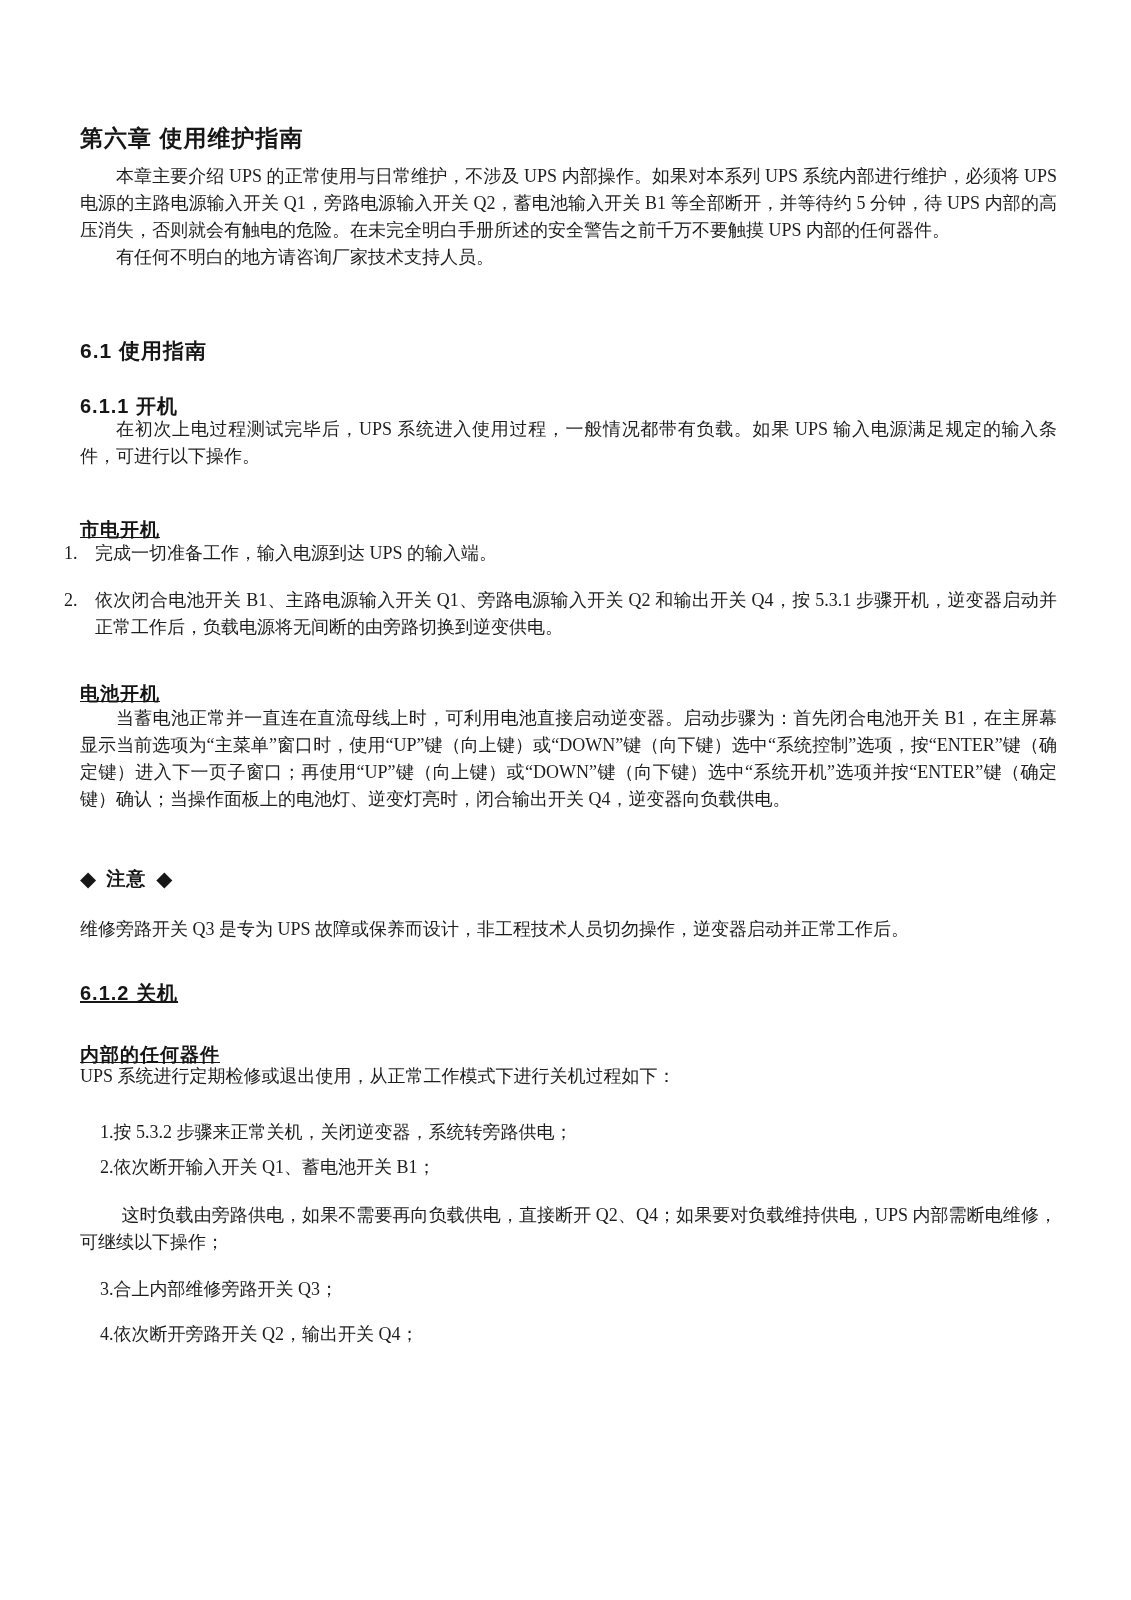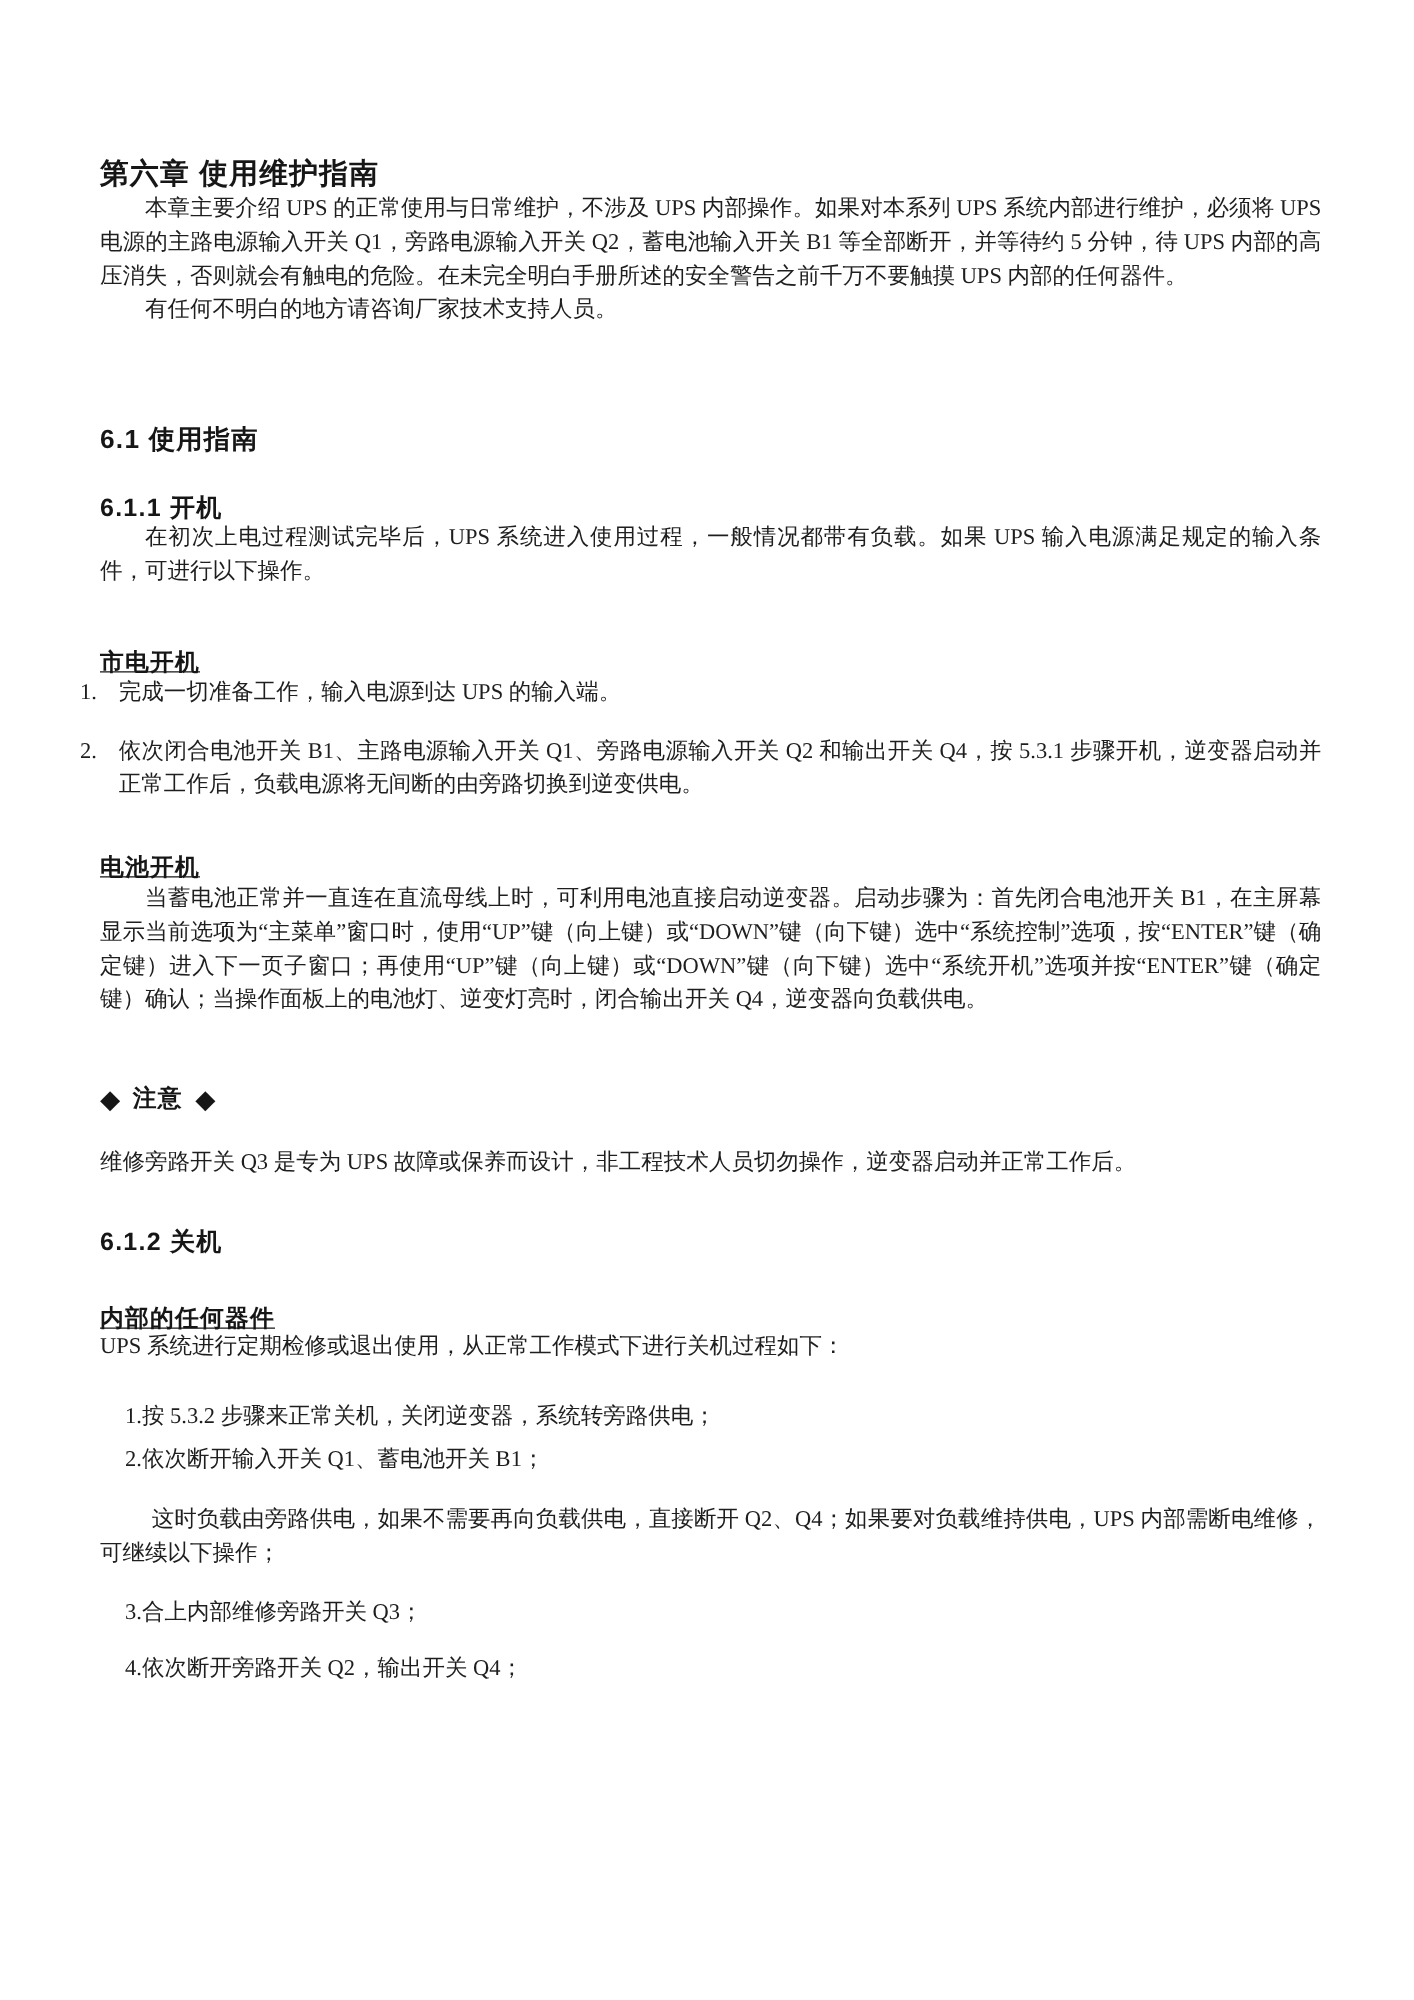--- a/index.html
+++ b/index.html
@@ -57,21 +57,21 @@
     font-size: 17px;
   }
 </style>
 </head>
 <body>
 
 <div class="page">
 
   <h1 class="blk h-sans chapter-title" style="top:108px;">第六章 使用维护指南</h1>
 
-  <div class="blk body-text" style="top:153px;">
+  <div class="blk body-text" style="top:163px;">
     <p class="indent-2">本章主要介绍 UPS 的正常使用与日常维护，不涉及 UPS 内部操作。如果对本系列 UPS 系统内部进行维护，必须将 UPS 电源的主路电源输入开关 Q1，旁路电源输入开关 Q2，蓄电池输入开关 B1 等全部断开，并等待约 5 分钟，待 UPS 内部的高压消失，否则就会有触电的危险。在未完全明白手册所述的安全警告之前千万不要触摸 UPS 内部的任何器件。</p>
     <p class="indent-2">有任何不明白的地方请咨询厂家技术支持人员。</p>
   </div>
 
   <h2 class="blk h-sans h2" style="top:320px;">6.1 使用指南</h2>
 
   <h3 class="blk h-sans h3" style="top:373px;">6.1.1 开机</h3>
 
   <p class="blk body-text indent-2" style="top:416px;">在初次上电过程测试完毕后，UPS 系统进入使用过程，一般情况都带有负载。如果 UPS 输入电源满足规定的输入条件，可进行以下操作。</p>
 
@@ -93,21 +93,21 @@
   <p class="blk body-text indent-2" style="top:705px;">当蓄电池正常并一直连在直流母线上时，可利用电池直接启动逆变器。启动步骤为：首先闭合电池开关 B1，在主屏幕显示当前选项为“主菜单”窗口时，使用“UP”键（向上键）或“DOWN”键（向下键）选中“系统控制”选项，按“ENTER”键（确定键）进入下一页子窗口；再使用“UP”键（向上键）或“DOWN”键（向下键）选中“系统开机”选项并按“ENTER”键（确定键）确认；当操作面板上的电池灯、逆变灯亮时，闭合输出开关 Q4，逆变器向负载供电。</p>
 
   <div class="blk h-sans notice-head" style="top:866px;">
     <span class="diamond">◆</span>
     <span>注意</span>
     <span class="diamond">◆</span>
   </div>
 
   <p class="blk body-text" style="top:916px;">维修旁路开关 Q3 是专为 UPS 故障或保养而设计，非工程技术人员切勿操作，逆变器启动并正常工作后。</p>
 
-  <h3 class="blk h-sans h3" style="top:960px;">6.1.2 关机</h3>
+  <h3 class="blk h-sans h3" style="top:960px;text-decoration:underline;">6.1.2 关机</h3>
 
   <h4 class="blk h-sans h4" style="top:1017px;">内部的任何器件</h4>
 
   <p class="blk body-text" style="top:1063px;">UPS 系统进行定期检修或退出使用，从正常工作模式下进行关机过程如下：</p>
 
   <p class="blk body-text step-item" style="top:1119px;">1.按 5.3.2 步骤来正常关机，关闭逆变器，系统转旁路供电；</p>
 
   <p class="blk body-text step-item" style="top:1154px;font-family:Liberation Serif, serif;">2.依次断开输入开关 Q1、蓄电池开关 B1；</p>
 
   <p class="blk body-text indent-23" style="top:1202px;">这时负载由旁路供电，如果不需要再向负载供电，直接断开 Q2、Q4；如果要对负载维持供电，UPS 内部需断电维修，可继续以下操作；</p>

